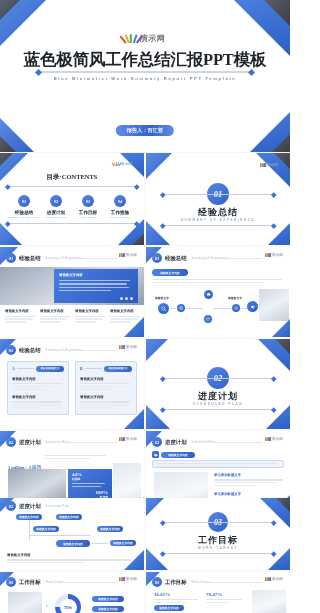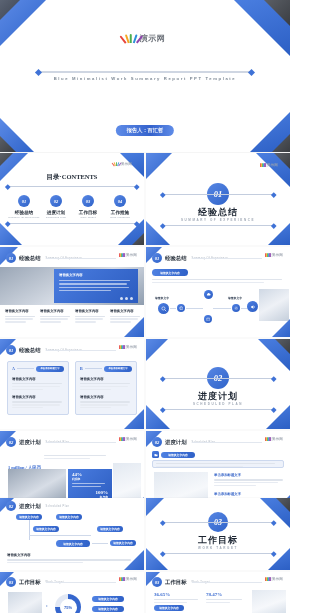--- a/index.html
+++ b/index.html
@@ -187,20 +187,21 @@
       <span class="logo-fan">
         <i style="left:0;background:#e8453c;transform:rotate(-38deg);"></i>
         <i style="left:2.6px;background:#f5a623;transform:rotate(-19deg);"></i>
         <i style="left:5.3px;background:#4caf50;"></i>
         <i style="left:8px;background:#2f8fd8;transform:rotate(19deg);"></i>
         <i style="left:10.6px;background:#8e44ad;transform:rotate(38deg);"></i>
       </span>
       <span class="logo-text">演示网</span>
     </div>
 
+    <div class="cover-title">蓝色极简风工作总结汇报PPT模板</div>
     <div class="cover-rule"></div>
     <div class="cover-sub">Blue Minimalist Work Summary Report PPT Template</div>
     <div class="cover-badge">报告人：百汇哲</div>
   </div>
 
   <div class="slide" style="left:0;top:153px;width:144px;height:92px;">
     <div class="tri grad-blue clip-tl" style="left:0;top:0;width:28px;height:28px;"></div>
     <div class="tri dark-tri clip-tl" style="left:0;top:0;width:13px;height:13px;"></div>
     <div class="tri grad-blue2 clip-tr" style="right:0;top:0;width:24px;height:24px;"></div>
     <div class="tri grad-blue clip-bl" style="left:0;bottom:0;width:22px;height:22px;"></div>

